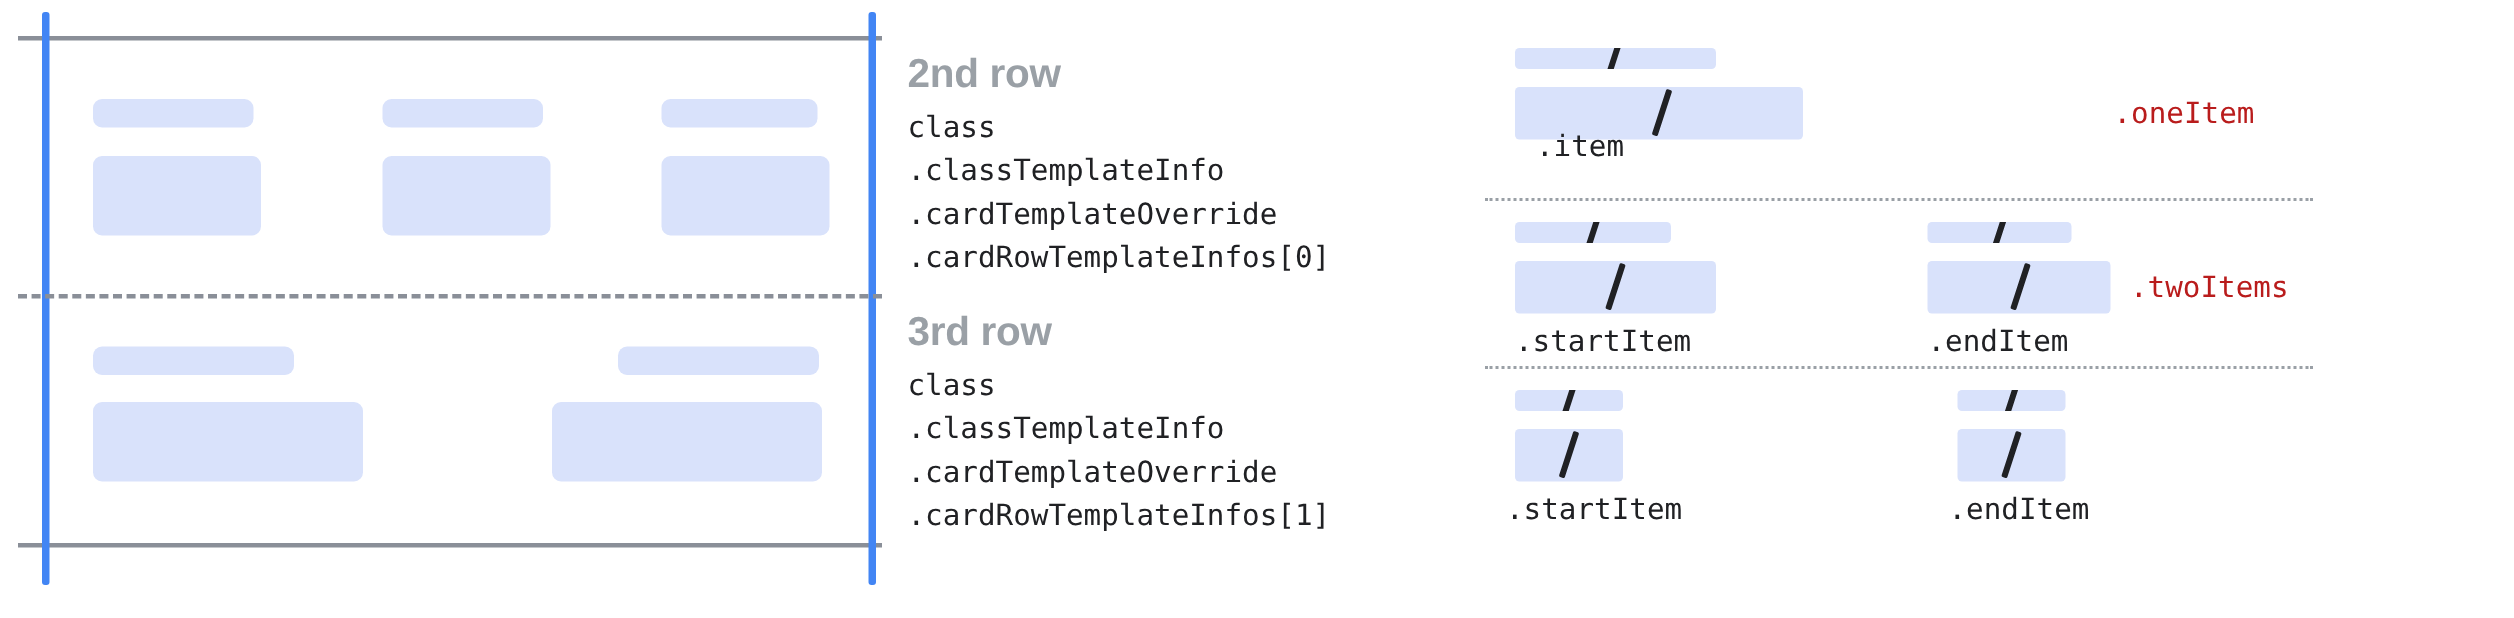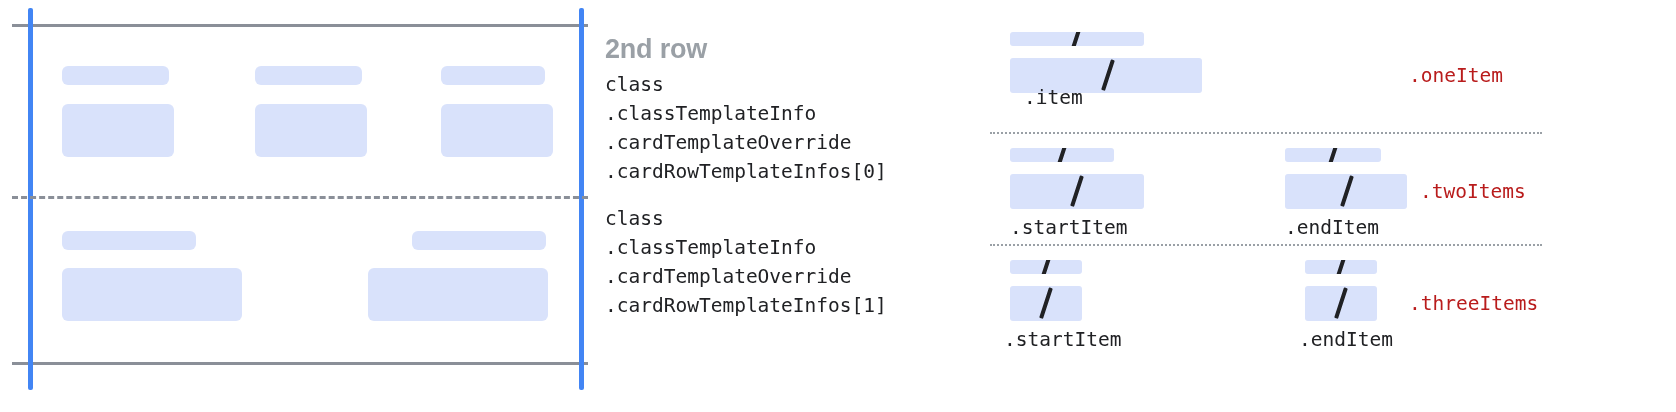--- a/index.html
+++ b/index.html
@@ -192,20 +192,21 @@
 
     <div class="ann-block b1">
       <div class="ann-title">2nd row</div>
       <div class="ann-code">class
 .classTemplateInfo
 .cardTemplateOverride
 .cardRowTemplateInfos[0]</div>
     </div>
 
     <div class="ann-block b2">
+      <div class="ann-title">3rd row</div>
       <div class="ann-code">class
 .classTemplateInfo
 .cardTemplateOverride
 .cardRowTemplateInfos[1]</div>
     </div>
   </div>
 
   <div id="item-layouts">
 
     <div class="group-sep s1"></div>
@@ -263,17 +264,16 @@
       <div class="cell" style="left:315px; top:0px; width:160px; height:110px;">
         <div class="cell-bar" style="left:0px; top:12px; width:72px; height:14px;">
           <span class="slash" style="left:34px; top:-5px; height:24px;"></span>
         </div>
         <div class="cell-bar" style="left:0px; top:38px; width:72px; height:35px;">
           <span class="slash" style="left:34px; top:1px; height:32px;"></span>
         </div>
         <div class="cell-label" style="left:-6px; top:80px;">.endItem</div>
       </div>
 
-      <div class="group-label" style="left:419px; top:44px;">.threeItems</div>
     </div>
   </div>
 
 </div>
 
 </body></html>

